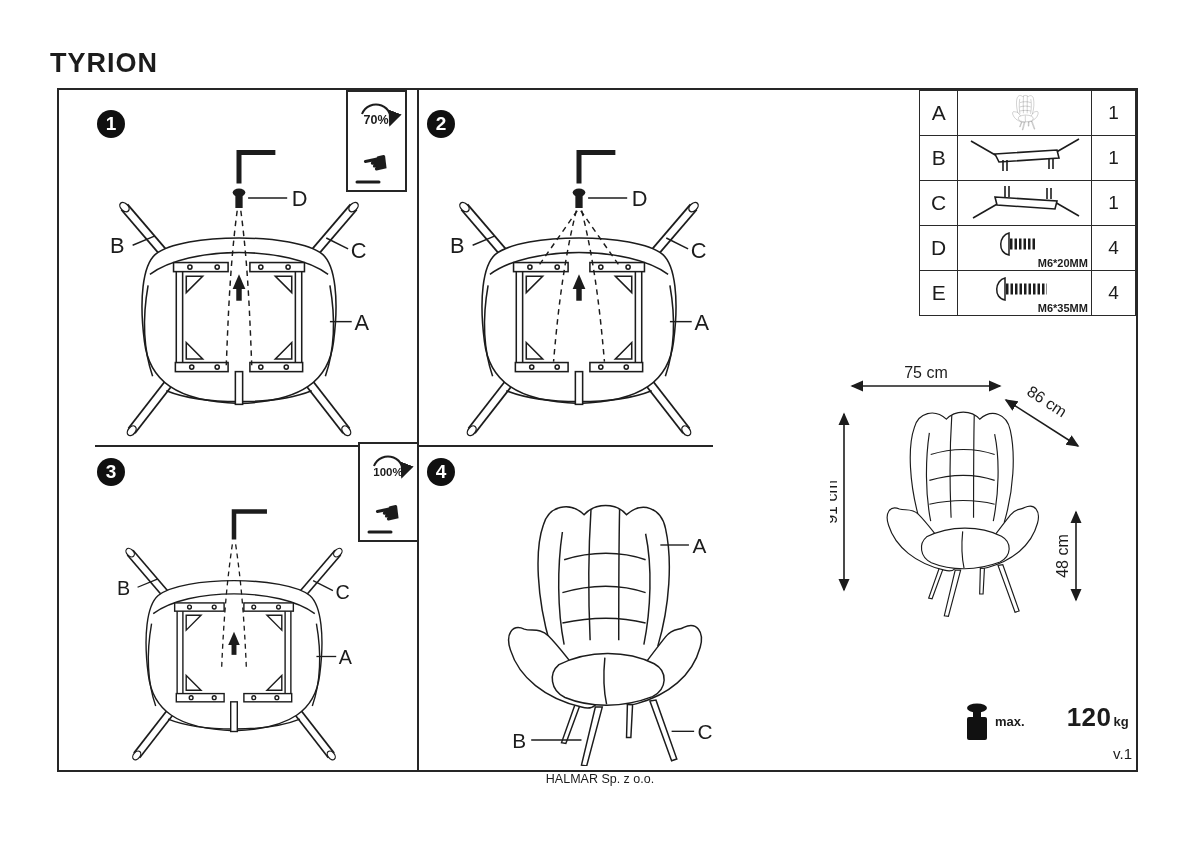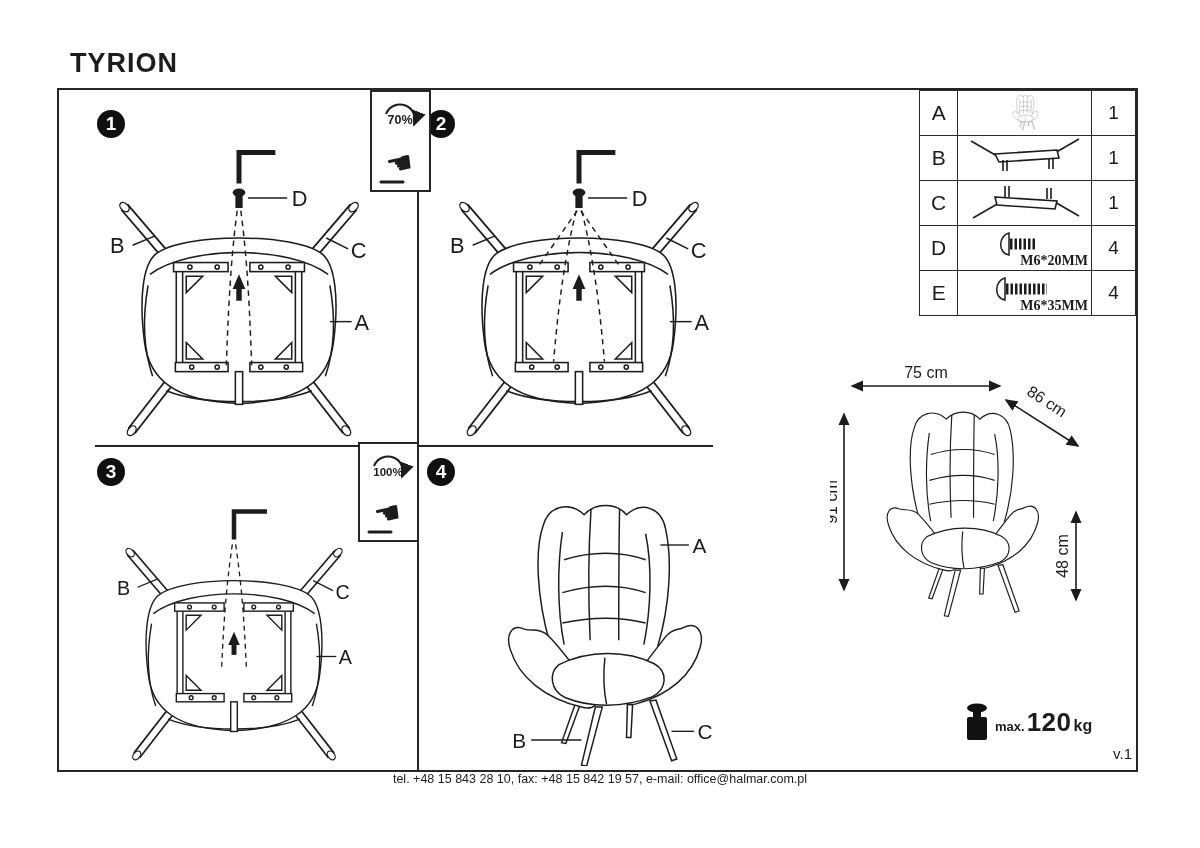--- a/index.html
+++ b/index.html
@@ -1,40 +1,40 @@
 <!DOCTYPE html>
 <html><head>
 <meta charset="utf-8">
 <style>
   html,body{margin:0;padding:0;background:#fff;}
   .page{position:relative;width:1200px;height:848px;background:#fff;overflow:hidden;
         font-family:"Liberation Sans",sans-serif;color:#1c1c1c;}
   .abs{position:absolute;}
-  .page-title{left:70px;top:48px;font-size:27px;font-weight:bold;letter-spacing:1px;}
+  .page-title{left:50px;top:48px;font-size:27px;font-weight:bold;letter-spacing:1px;}
   .main-box{left:57px;top:88px;width:1077px;height:680px;border:2px solid #262626;}
   .vdiv{left:358px;top:0;width:2px;height:680px;background:#262626;}
   .hdiv{left:36px;top:355px;width:618px;height:2px;background:#262626;}
   .step-badge{width:28px;height:28px;border-radius:50%;background:#101010;color:#fff;
       font-weight:bold;font-size:19px;display:flex;align-items:center;justify-content:center;}
   .torque-box{width:57px;border:2px solid #262626;background:#fff;display:flex;
       flex-direction:column;align-items:center;}
   .diagram{display:block;}
   svg text{font-family:"Liberation Sans",sans-serif;fill:#1c1c1c;}
   .parts-table{left:860px;top:0;border-collapse:collapse;}
   .parts-table td{border:1.6px solid #2a2a2a;text-align:center;vertical-align:middle;padding:0;}
   .pt-letter{width:38px;font-size:21px;}
   .pt-img{width:133px;position:relative;}
   .pt-qty{width:44px;font-size:19px;}
   .pt-row{height:42px;}
-  .size-label{position:absolute;right:3px;bottom:1px;font-size:14px;font-weight:bold;font-family:Liberation Serif, serif;}
-  .weight-block{left:905px;top:612px;display:flex;align-items:center;gap:5px;}
+  .size-label{position:absolute;right:3px;bottom:1px;font-size:11px;font-weight:bold;}
+  .weight-block{left:905px;top:612px;display:flex;gap:5px;}
   .weight-text{display:flex;align-items:baseline;gap:2px;font-weight:bold;}
   .wt-prefix{font-size:13px;}
-  .wt-value{font-size:26px;letter-spacing:0.5px;}
-  .wt-unit{font-size:16px;}
+  .wt-value{font-size:26px;letter-spacing:0.5px;margin-left:40px;}
+  .wt-unit{font-size:13px;}
   .version{right:4px;bottom:8px;font-size:15px;}
   .footer{left:0;top:771px;width:1200px;text-align:center;font-size:12.5px;line-height:16px;}
 </style>
 </head>
 <body>
 
 <div class="page">
 
   <div class="abs page-title">TYRION</div>
 
@@ -49,21 +49,21 @@
     <div class="abs step-badge" style="left:368px;top:20px;">
         <span>2</span>
       </div>
     <div class="abs step-badge" style="left:38px;top:368px;">
         <span>3</span>
       </div>
     <div class="abs step-badge" style="left:368px;top:368px;">
         <span>4</span>
       </div>
 
-    <div class="abs torque-box" style="left:311px;top:0;height:98px;">
+    <div class="abs torque-box" style="left:287px;top:0;height:98px;">
       <svg width="55" height="96" viewBox="0 0 55 96">
         <path d="M 13,22 A 15,15 0 1 1 41,33" fill="none" stroke="#1c1c1c" stroke-width="2" marker-end="url(#arrhead)"></path>
         <text x="27" y="32" font-size="12.5" font-weight="bold" text-anchor="middle">70%</text>
         <text x="27" y="82" font-size="30" text-anchor="middle" transform="rotate(-12 27 74)">☚</text>
         <path d="M8,90 h22" stroke="#1c1c1c" stroke-width="3" stroke-linecap="round"></path>
       </svg>
     </div>
 
     <div class="abs torque-box" style="left:299px;top:352px;height:96px;">
       <svg width="55" height="94" viewBox="0 0 55 94">
@@ -329,16 +329,16 @@
         <span class="wt-prefix">max.</span>
         <span class="wt-value">120</span>
         <span class="wt-unit">kg</span>
       </span>
     </div>
 
     <div class="abs version">v.1</div>
   </div>
 
   <div class="abs footer">
-    <div>tel. +48 15 843 28 10, fax: +48 15 842 19 57, e-mail: office@halmar.com.pl</div>
+    <div>HALMAR Sp. z o.o.</div>
   </div>
 
 </div>
 
 </body></html>

